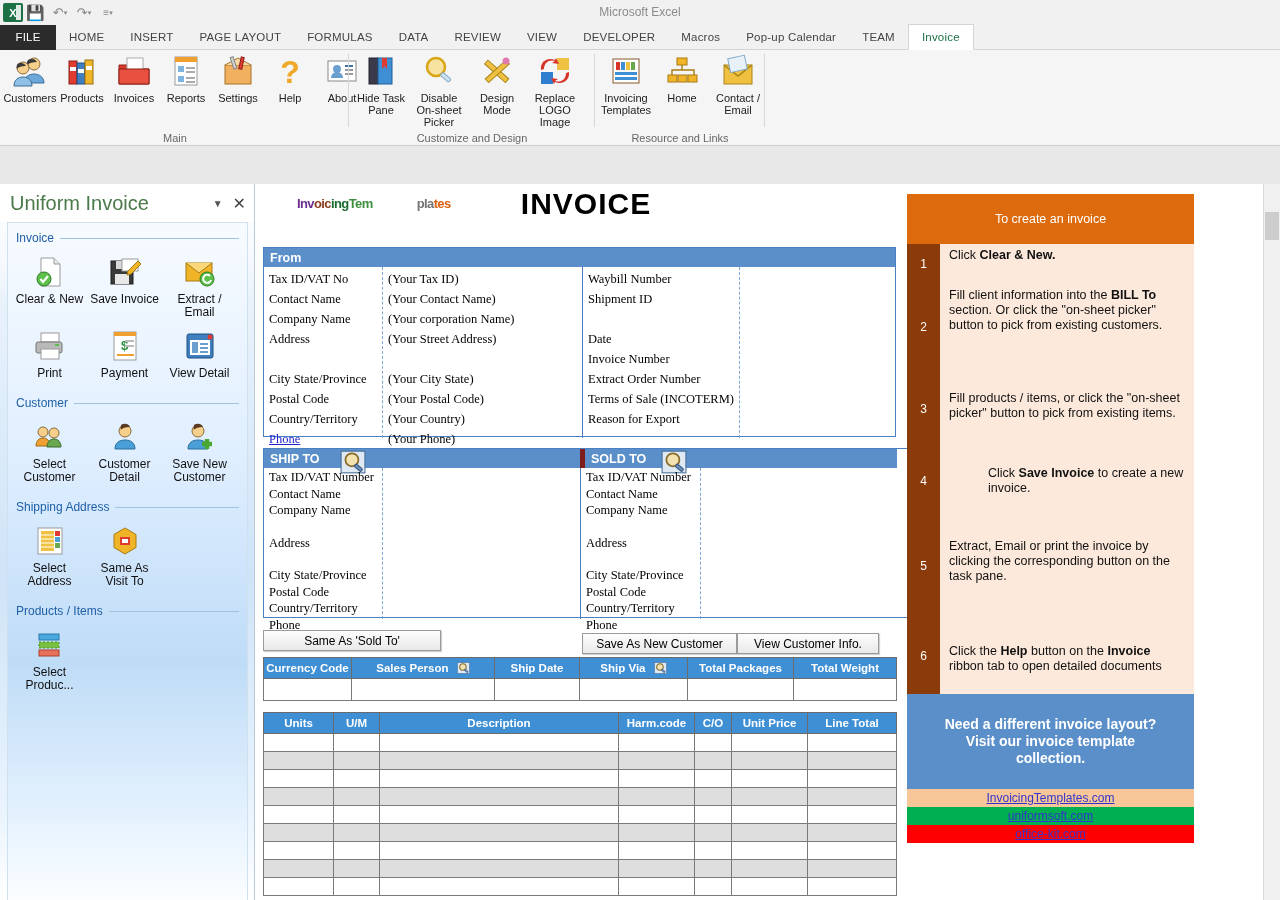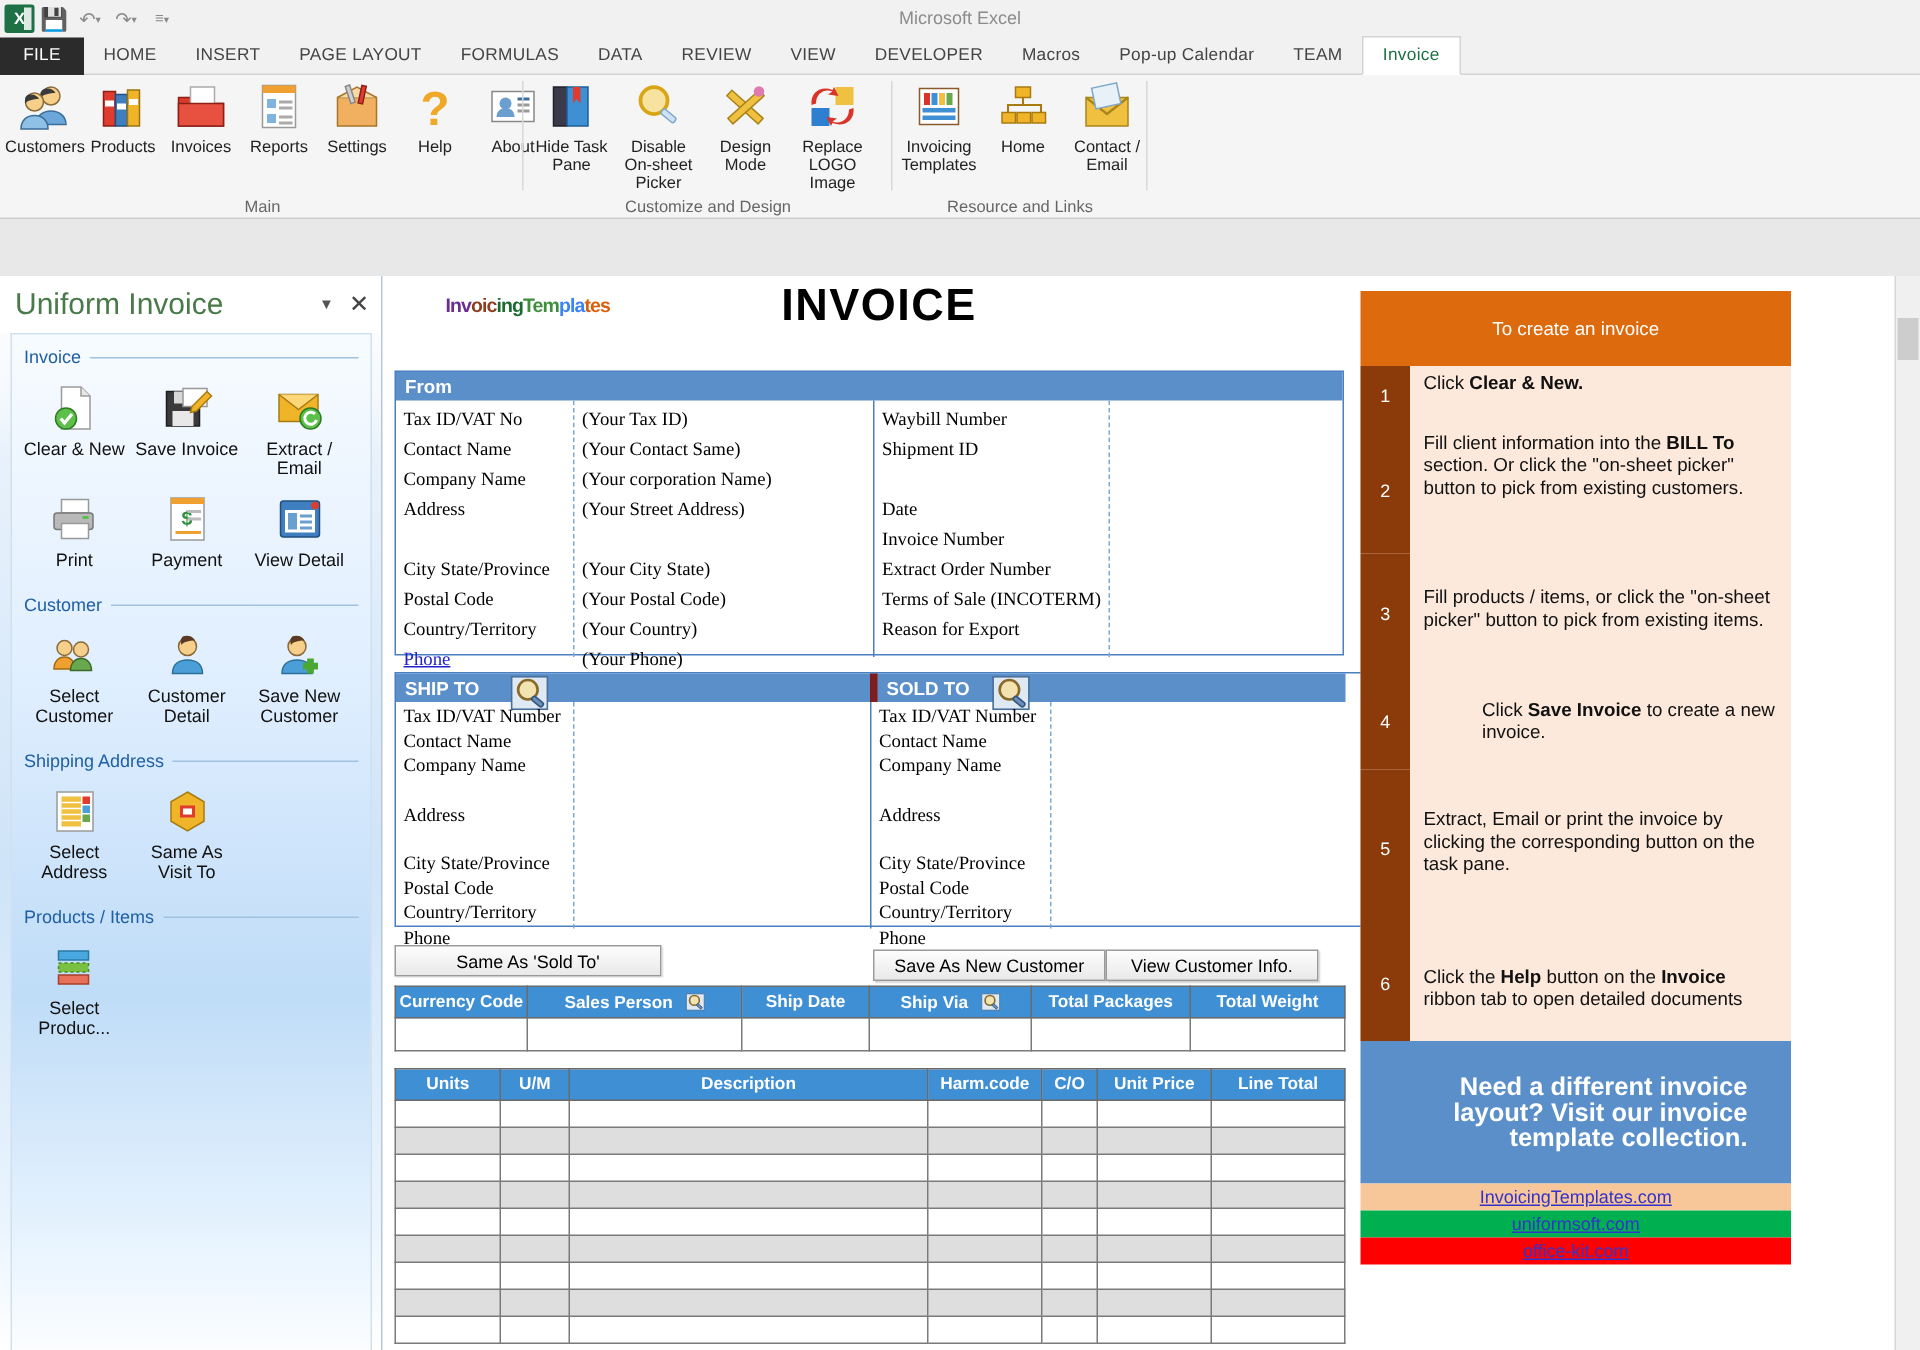--- a/index.html
+++ b/index.html
@@ -84,21 +84,21 @@
   .tp-btn { width:75px; display:flex; flex-direction:column; align-items:center; text-align:center;
             font-size:12px; color:#111; line-height:13px; padding:4px 1px 6px; }
   .tp-btn .tico { width:34px; height:34px; margin-bottom:4px; }
 
   
   .ws { position:absolute; left:256px; top:0; right:0; height:716px; background:#fff; }
   .logo { position:absolute; left:41px; top:12px; font-size:13px; font-weight:bold;
           font-family:"Liberation Sans", sans-serif; letter-spacing:-.6px; }
   .logo span:nth-child(1){color:#6b2d8e;} .logo span:nth-child(2){color:#8c3f1f;}
   .logo span:nth-child(3){color:#1b6b2f;} .logo span:nth-child(4){color:#3d8f3d;}
-  .logo span:nth-child(5){color:#3b82f6;} .logo span:nth-child(6){color:#d95f0e;}
+  .logo span:nth-child(5){color:#737373;margin-left:44px;} .logo span:nth-child(6){color:#d95f0e;}
   .inv-title { position:absolute; left:160px; top:3px; width:340px; text-align:center;
                font-size:30px; font-weight:bold; letter-spacing:1px; font-family:"Liberation Sans", sans-serif;}
 
   .blk { position:absolute; font-family:"Liberation Serif", serif; }
   .band { background:#5b8fc9; color:#fff; font-weight:bold; font-family:"Liberation Sans", sans-serif;
           font-size:12.5px; display:flex; align-items:center; padding-left:6px; }
   .cellrow { font-size:12.5px; line-height:20px; }
   .dashed-r { border-right:1px dashed #7da7d4; }
   .solid-b { border:1px solid #4a7fc1; }
 
@@ -120,21 +120,21 @@
   .rp-head { height:50px; background:#dd6b0d; color:#fff; font-size:12.5px;
              display:flex; align-items:center; justify-content:center;
              font-family:"Liberation Sans", sans-serif; }
   .rp-body { background:#fce9db; position:relative; }
   .rp-row { display:flex; min-height:20px; }
   .rp-num { width:33px; background:#8b3a0a; color:#fff; font-size:12px; text-align:center;
             display:flex; align-items:center; justify-content:center; flex:0 0 33px; }
   .rp-txt { flex:1; padding:4px 8px 4px 9px; font-size:12.5px; color:#111; line-height:15px;
             font-family:"Liberation Sans", sans-serif; }
   .rp-txt b { font-weight:bold; }
-  .rp-promo { background:#5b8fc9; color:#fff; font-weight:bold; text-align:right; font-size:17px;
+  .rp-promo { background:#5b8fc9; color:#fff; font-weight:bold; text-align:center; font-size:14px;
               line-height:17px; padding:22px 29px; font-family:"Liberation Sans", sans-serif;}
   .rp-link { text-align:center; font-size:12px; padding:2px 0; }
   .rp-link a { color:#3333cc; text-decoration:underline; }
   .lk1 { background:#f7c79a; } .lk2 { background:#00b050; } .lk3 { background:#ff0000; }
 
   
   .vscroll { position:absolute; right:0; top:0; width:17px; height:716px; background:#f0f0f0;
              border-left:1px solid #d9d9d9; }
   .vthumb { position:absolute; left:1px; top:28px; width:14px; height:28px; background:#cdcdcd; }
 </style>
@@ -529,21 +529,21 @@
             <div>Address</div>
             <div style="height:20px">&nbsp;</div>
             <div>City  State/Province</div>
             <div>Postal Code</div>
             <div>Country/Territory</div>
             <div style="color:#2222cc; text-decoration:underline;">Phone</div>
           </div>
 
           <div class="cellrow" style="position:absolute; left:124px; top:2px; width:190px;">
             <div>(Your Tax ID)</div>
-            <div>(Your Contact Same)</div>
+            <div>(Your Contact Name)</div>
             <div>(Your corporation  Name)</div>
             <div>(Your Street Address)</div>
             <div style="height:20px">&nbsp;</div>
             <div>(Your City State)</div>
             <div>(Your Postal Code)</div>
             <div>(Your Country)</div>
             <div>(Your Phone)</div>
           </div>
 
           <div class="cellrow" style="position:absolute; left:324px; top:2px; width:150px;">

